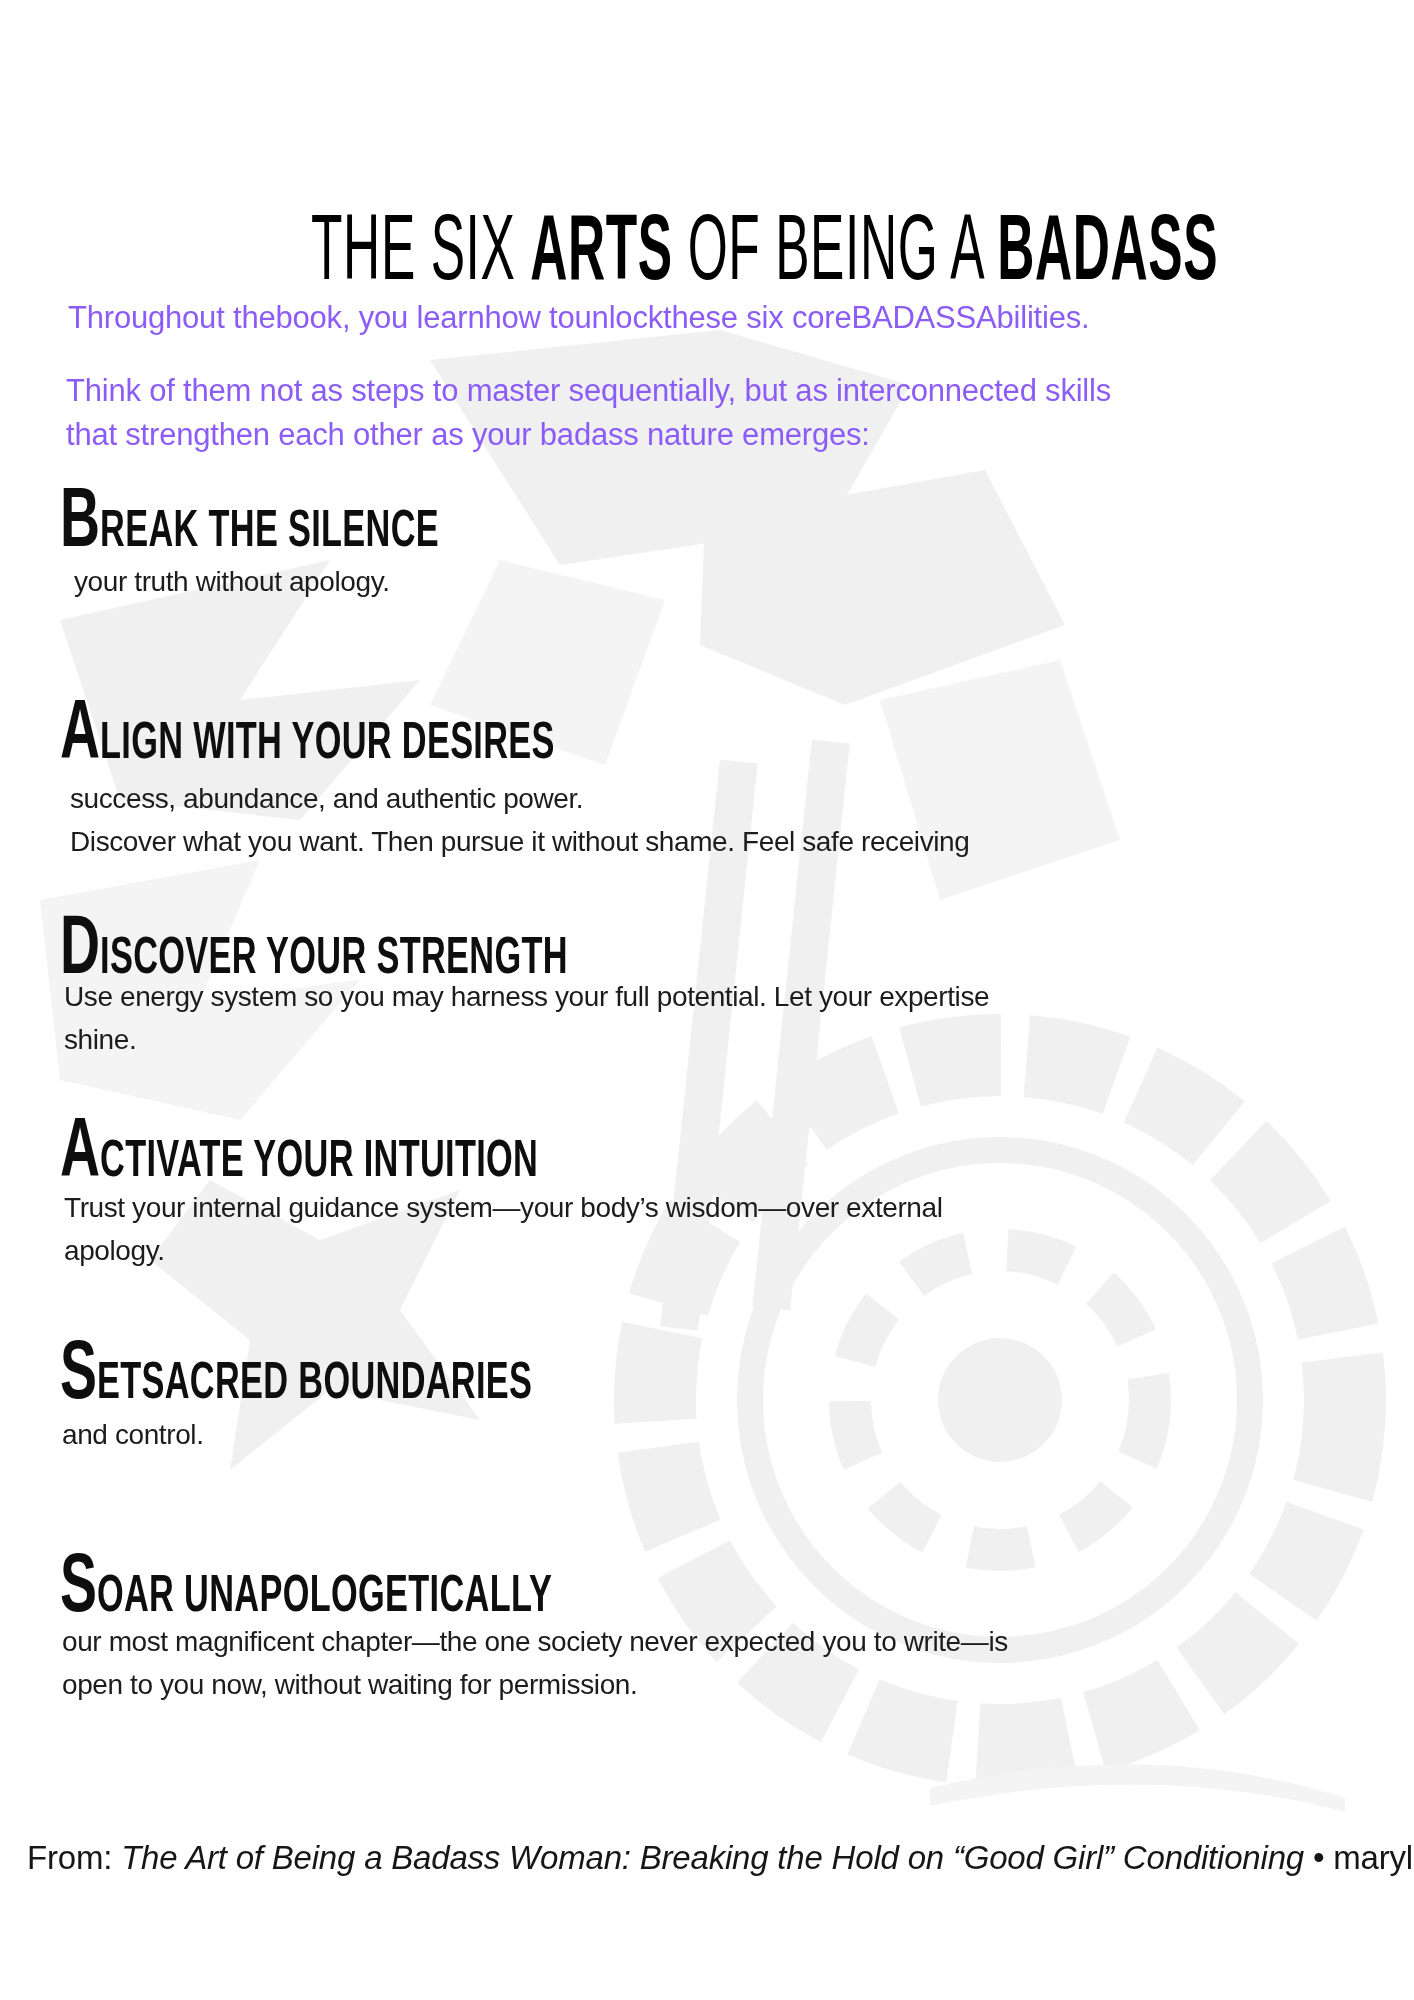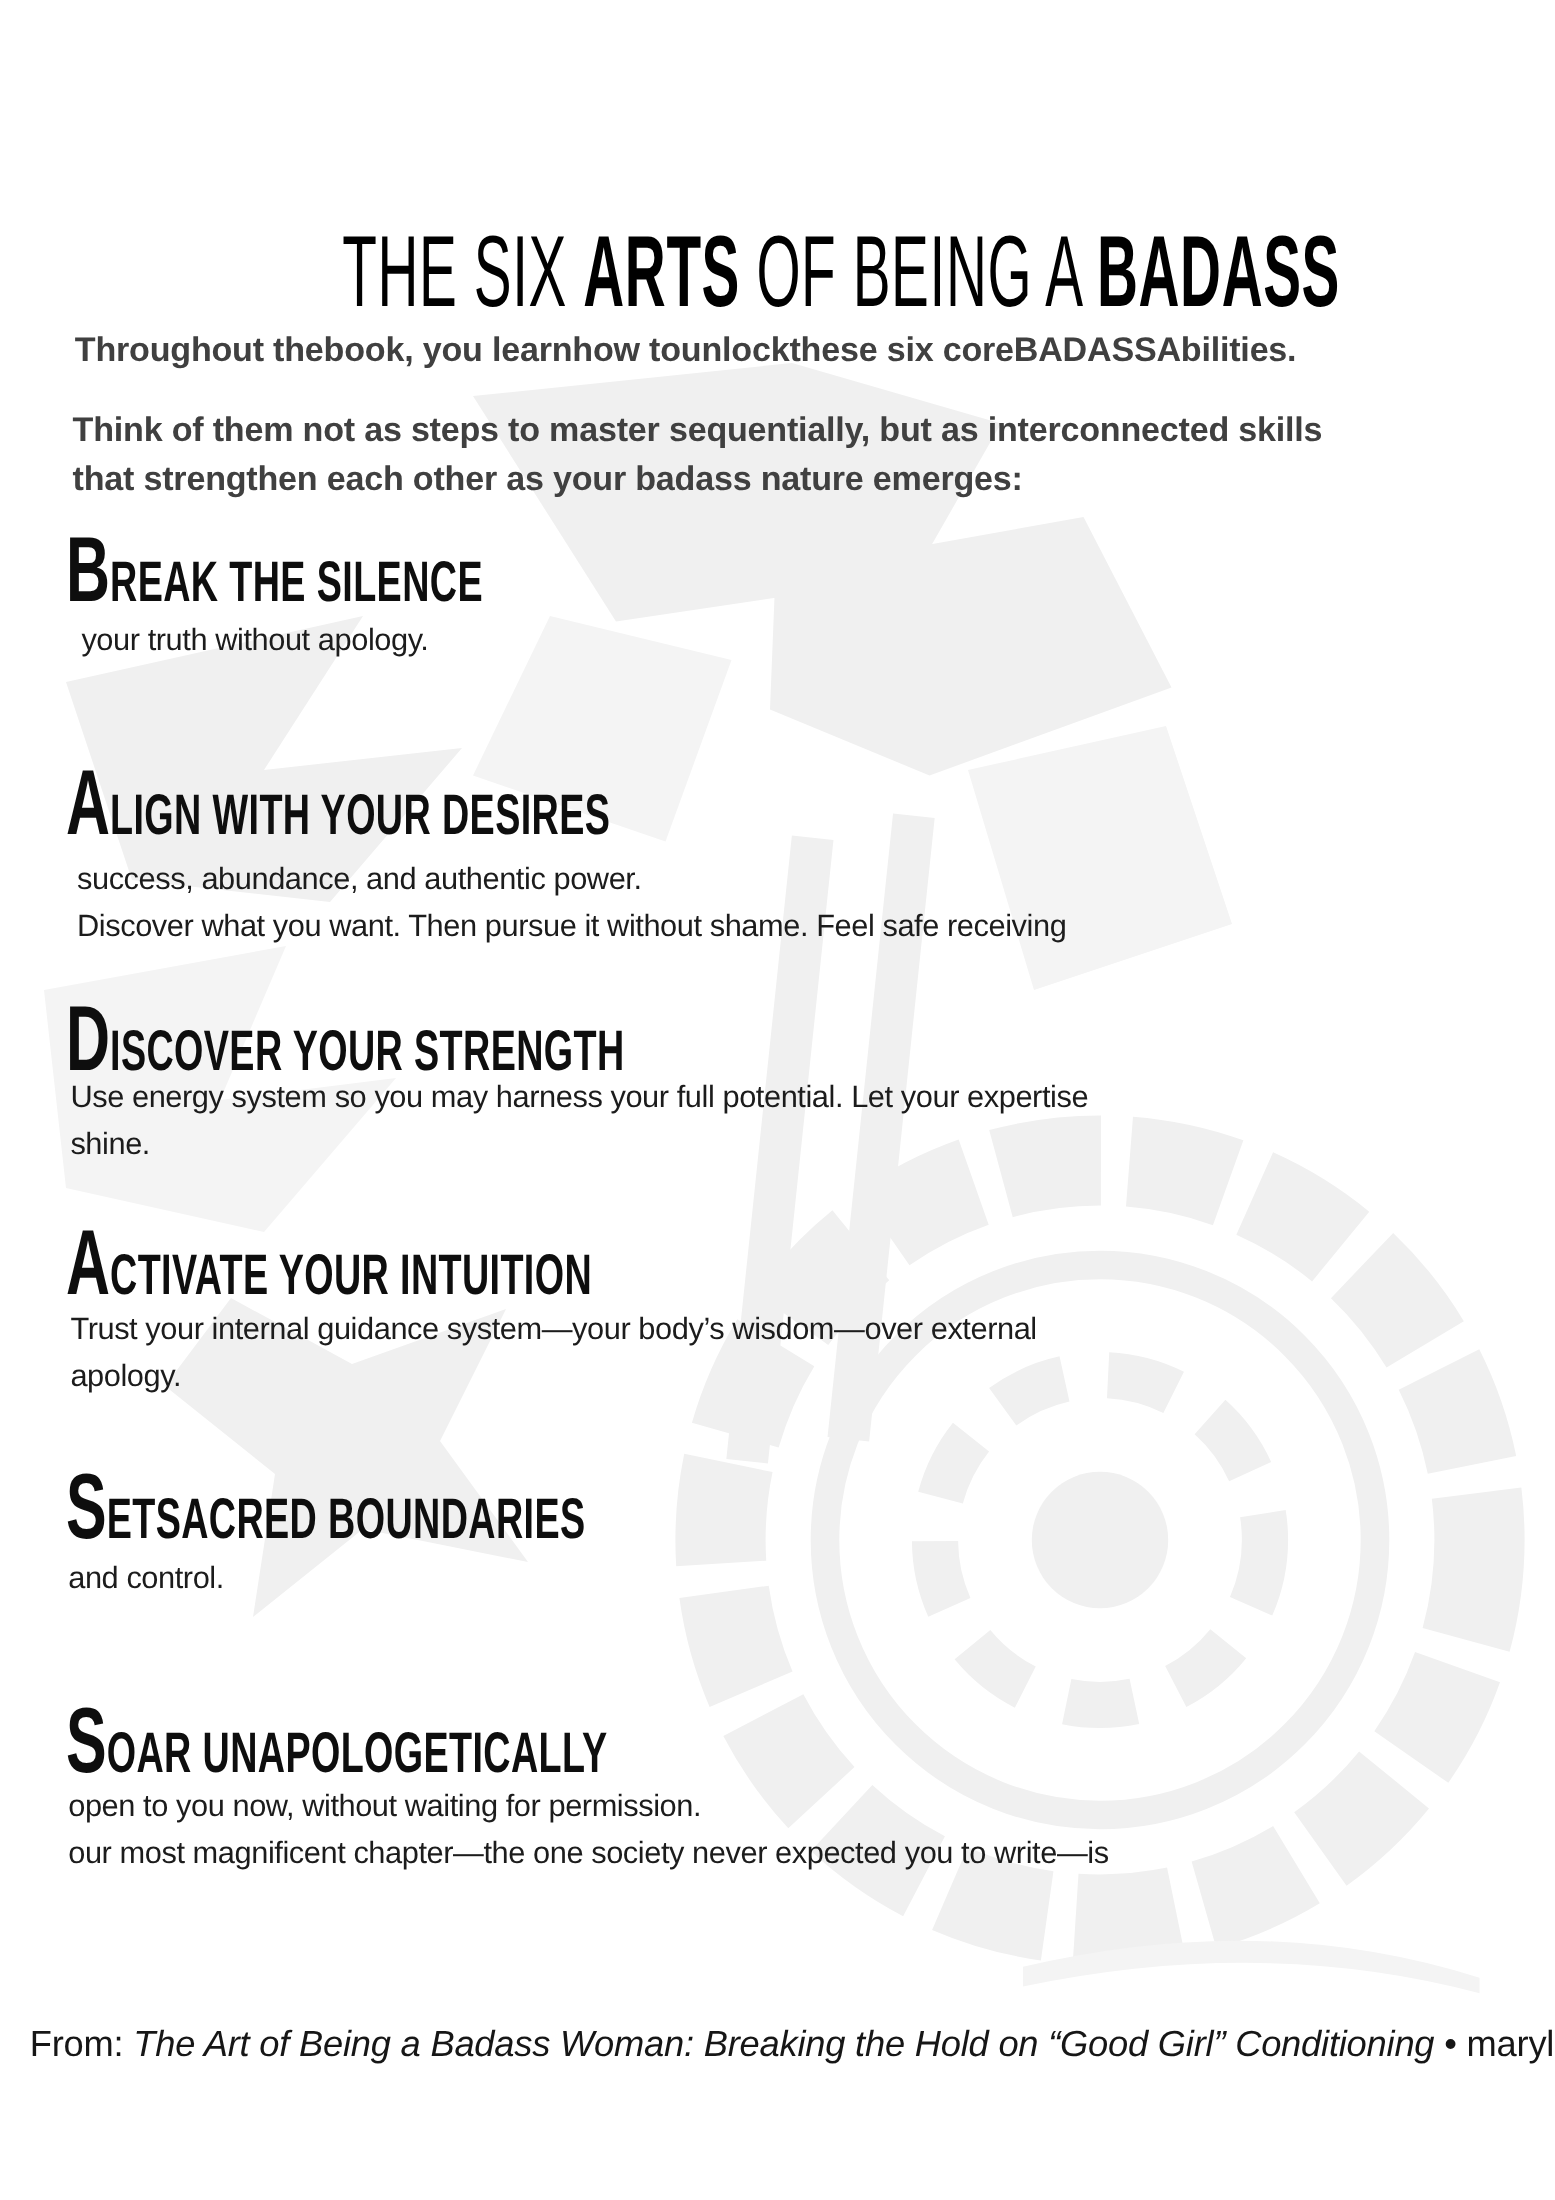--- a/index.html
+++ b/index.html
@@ -11,21 +11,21 @@
 
   
   .title{top:139px;left:0;width:1414px;text-align:center;font-size:92px;line-height:1;
          white-space:nowrap;letter-spacing:1px;color:#000;
          transform:scaleX(0.56);transform-origin:50% 50%;}
   .title span{text-transform:uppercase;}
   .t-reg{font-weight:400;}
   .t-bold{font-weight:700;}
 
   
-  .intro{font-size:31px;line-height:44px;letter-spacing:-0.2px;color:#404040;font-weight:bold;}
+  .intro{font-size:31px;line-height:44px;letter-spacing:-0.2px;color:#8b5cf6;}
   .intro1{top:265px;left:68px;white-space:nowrap;}
   .intro2{top:338px;left:66px;}
   .line{display:block;white-space:nowrap;}
 
   
   .art-h{left:60px;font-size:84px;line-height:1;color:#0e0e0e;white-space:nowrap;
          transform:scaleX(0.66);transform-origin:0 80%;font-weight:700;margin:0;}
   .art-h .initial{font-size:84px;}
   .art-h .rest{font-size:52px;text-transform:uppercase;letter-spacing:0.5px;}
   .h1{top:475px;} .h2{top:687px;} .h3{top:902px;} .h4{top:1105px;} .h5{top:1327px;} .h6{top:1540px;}
@@ -102,20 +102,20 @@
       <span class="line">apology.</span>
     </p>
 
     <h2 class="abs art-h h5"><span class="initial">S</span><span class="rest">etSacred Boundaries</span></h2>
     <p class="abs art-b b5">
       <span class="line">and control.</span>
     </p>
 
     <h2 class="abs art-h h6"><span class="initial">S</span><span class="rest">oar Unapologetically</span></h2>
     <p class="abs art-b b6">
+      <span class="line">our most magnificent chapter—the one society never expected you to write—is</span>
       <span class="line">open to you now, without waiting for permission.</span>
-      <span class="line">our most magnificent chapter—the one society never expected you to write—is</span>
     </p>
 
     <p class="abs footer"><span>From: </span><span class="book">The Art of Being a Badass Woman: Breaking the Hold on “Good Girl” Conditioning</span><span> • </span><span>maryloudobbs.net</span></p>
 
   </div>
 </div>
 
 </body></html>

